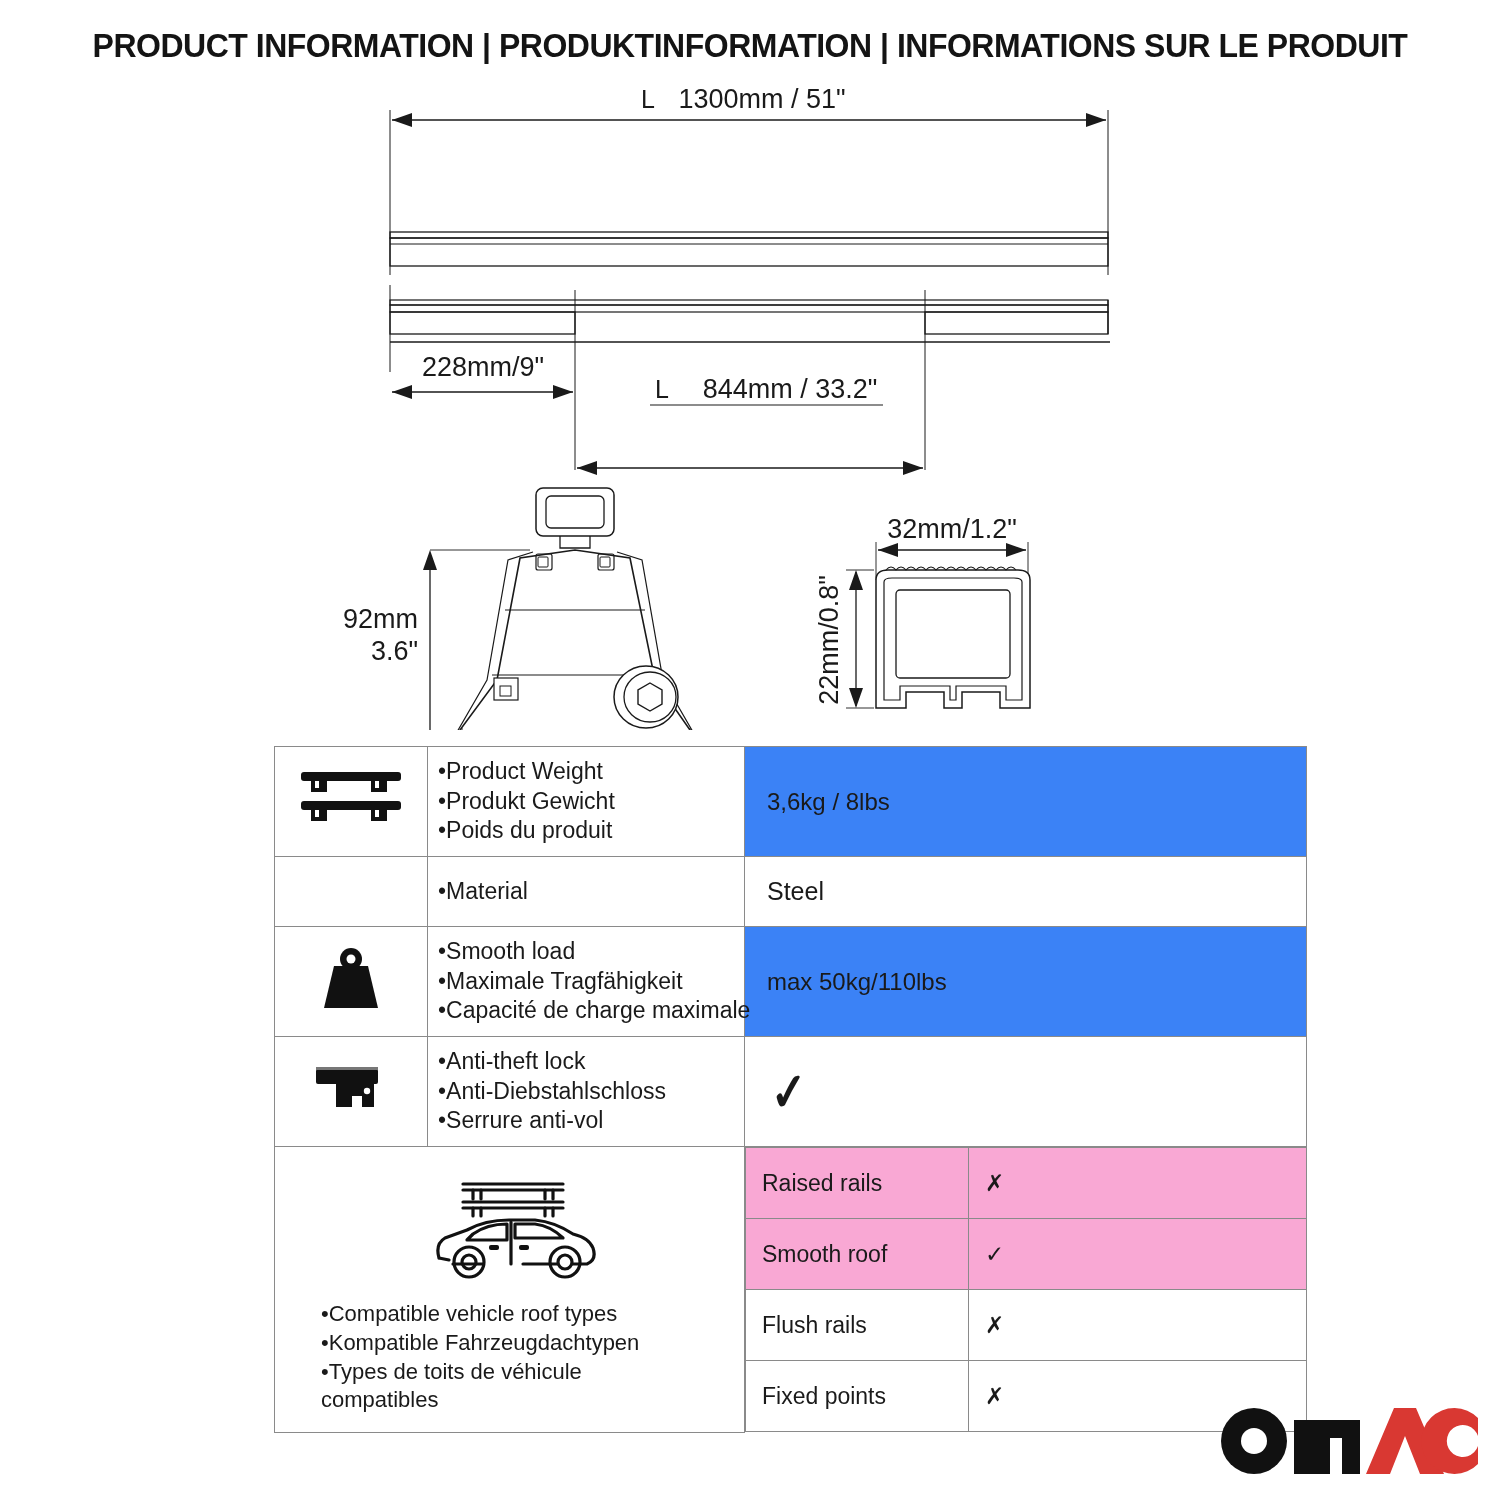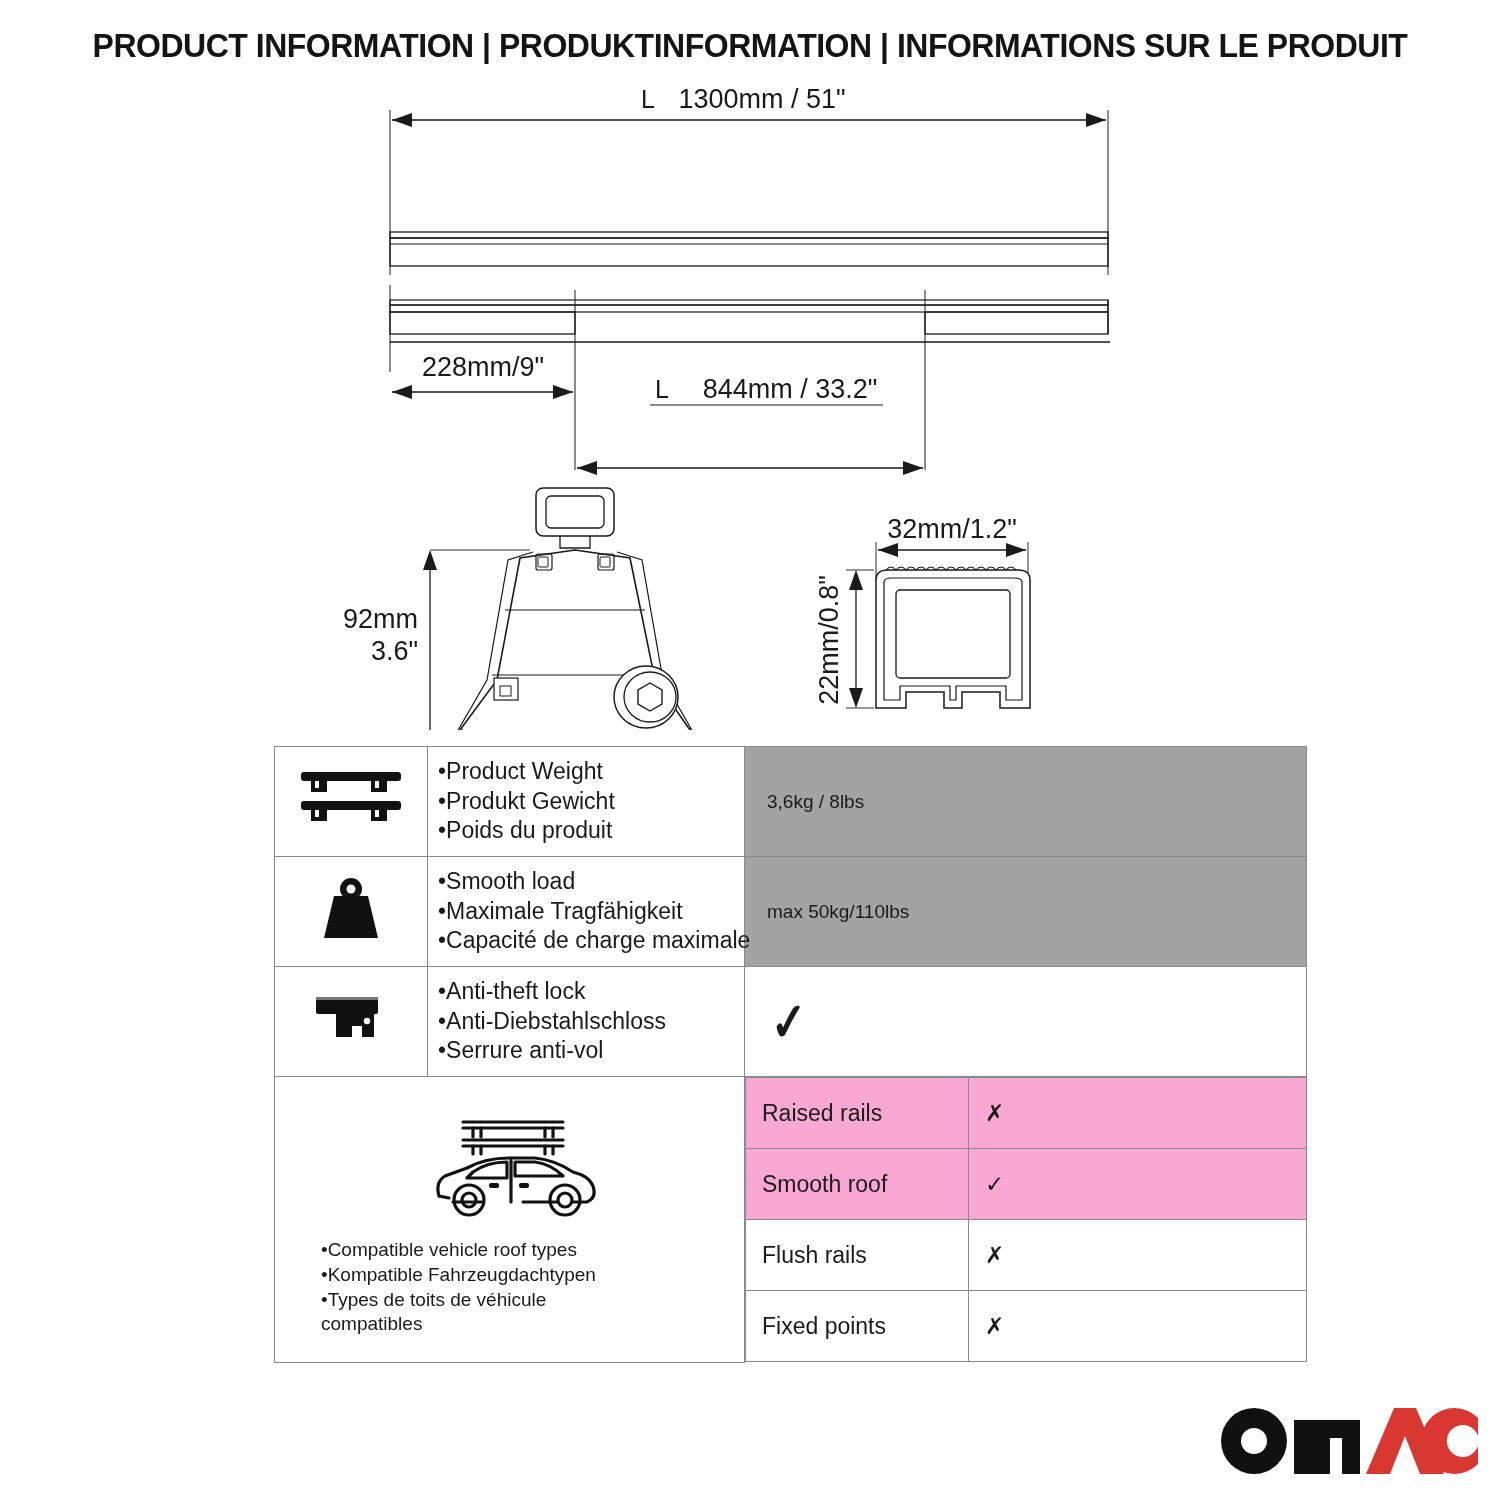--- a/index.html
+++ b/index.html
@@ -63,23 +63,23 @@
     text-align: center;
   }
   .cell-label {
     width: 300px;
     padding: 10px 6px 10px 10px !important;
     line-height: 1.28;
     white-space: nowrap;
     font-size: 23px;
   }
   .cell-value {
-    background: #a3a3a3;
+    background: #3b82f6;
     padding-left: 22px !important;
-    font-size: 19px;
+    font-size: 24px;
     margin-top: 48px;
   }
   .cell-value-plain {
     background: #ffffff;
     padding-left: 22px !important;
     font-size: 25px;
   }
   .label-line { display: block; white-space: nowrap; }
 
   
@@ -112,21 +112,21 @@
     padding: 14px 8px 14px 14px !important;
     vertical-align: top;
   }
   .compat-icon-wrap {
     text-align: center;
     padding-top: 8px;
     padding-bottom: 6px;
   }
   .compat-text {
     line-height: 1.3;
-    font-size: 19px;
+    font-size: 22px;
     padding-left: 32px;
     padding-top: 4px;
   }
 
   
   #omac-logo {
     position: absolute;
     right: 22px;
     bottom: 20px;
     width: 258px;
@@ -282,20 +282,27 @@
         </svg>
       </td>
       <td class="cell-label">
         <span class="label-line">•Product Weight</span>
         <span class="label-line">•Produkt Gewicht</span>
         <span class="label-line">•Poids du produit</span>
       </td>
       <td class="cell-value">3,6kg / 8lbs</td>
     </tr>
 
+    <tr style="height:70px">
+      <td class="cell-icon"></td>
+      <td class="cell-label">
+        <span class="label-line">•Material</span>
+      </td>
+      <td class="cell-value-plain">Steel</td>
+    </tr>
 
     <tr style="height:110px">
       <td class="cell-icon">
         <svg width="70" height="66" viewBox="0 0 70 66">
           <g fill="#111111">
             <circle cx="35" cy="13" r="11"></circle>
             <circle cx="35" cy="13" r="4.5" fill="#ffffff"></circle>
             <path d="M 18 20 L 52 20 L 62 62 L 8 62 Z"></path>
           </g>
         </svg>

